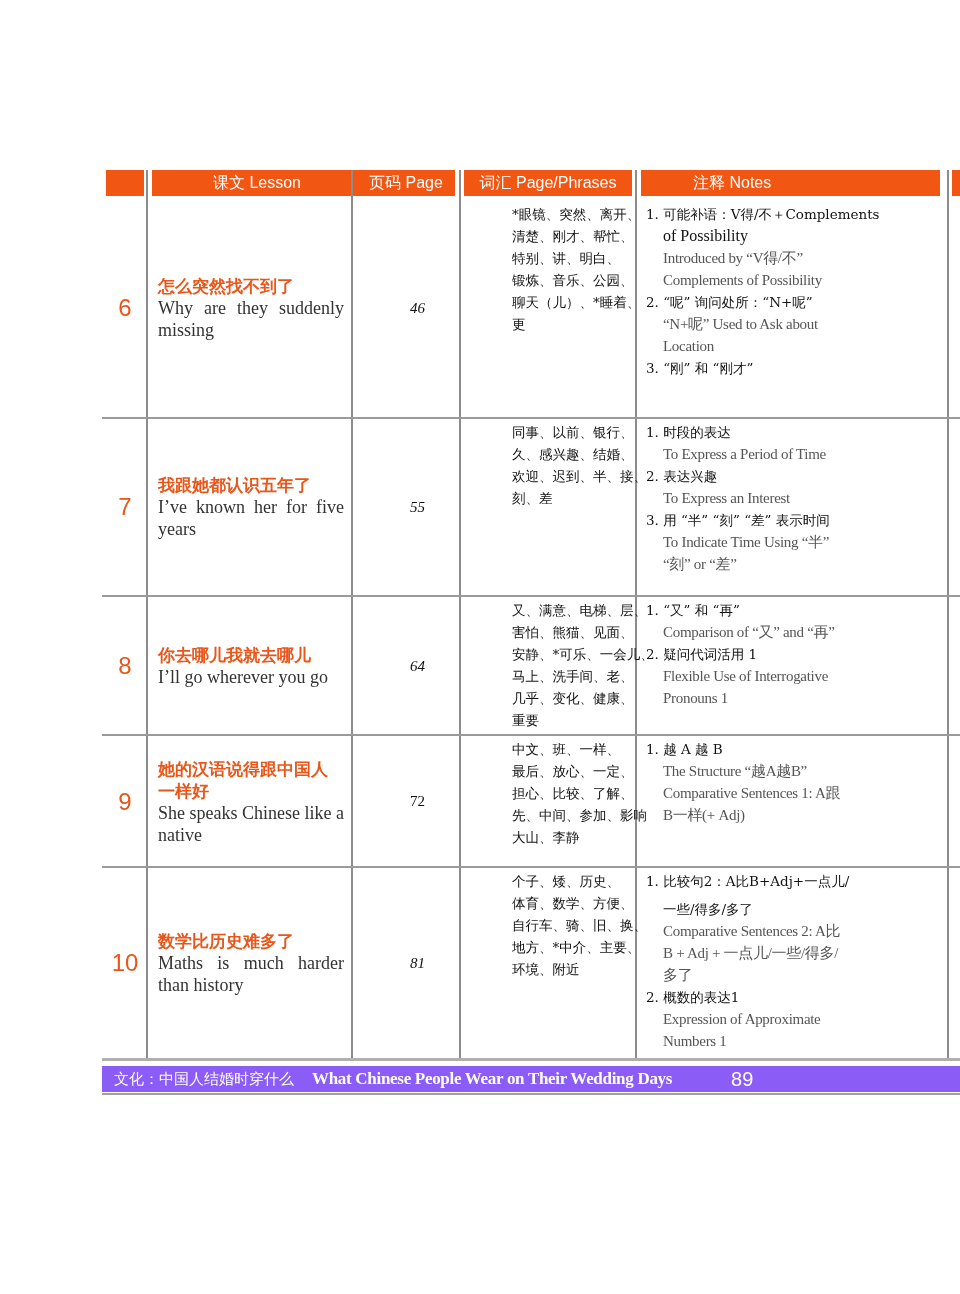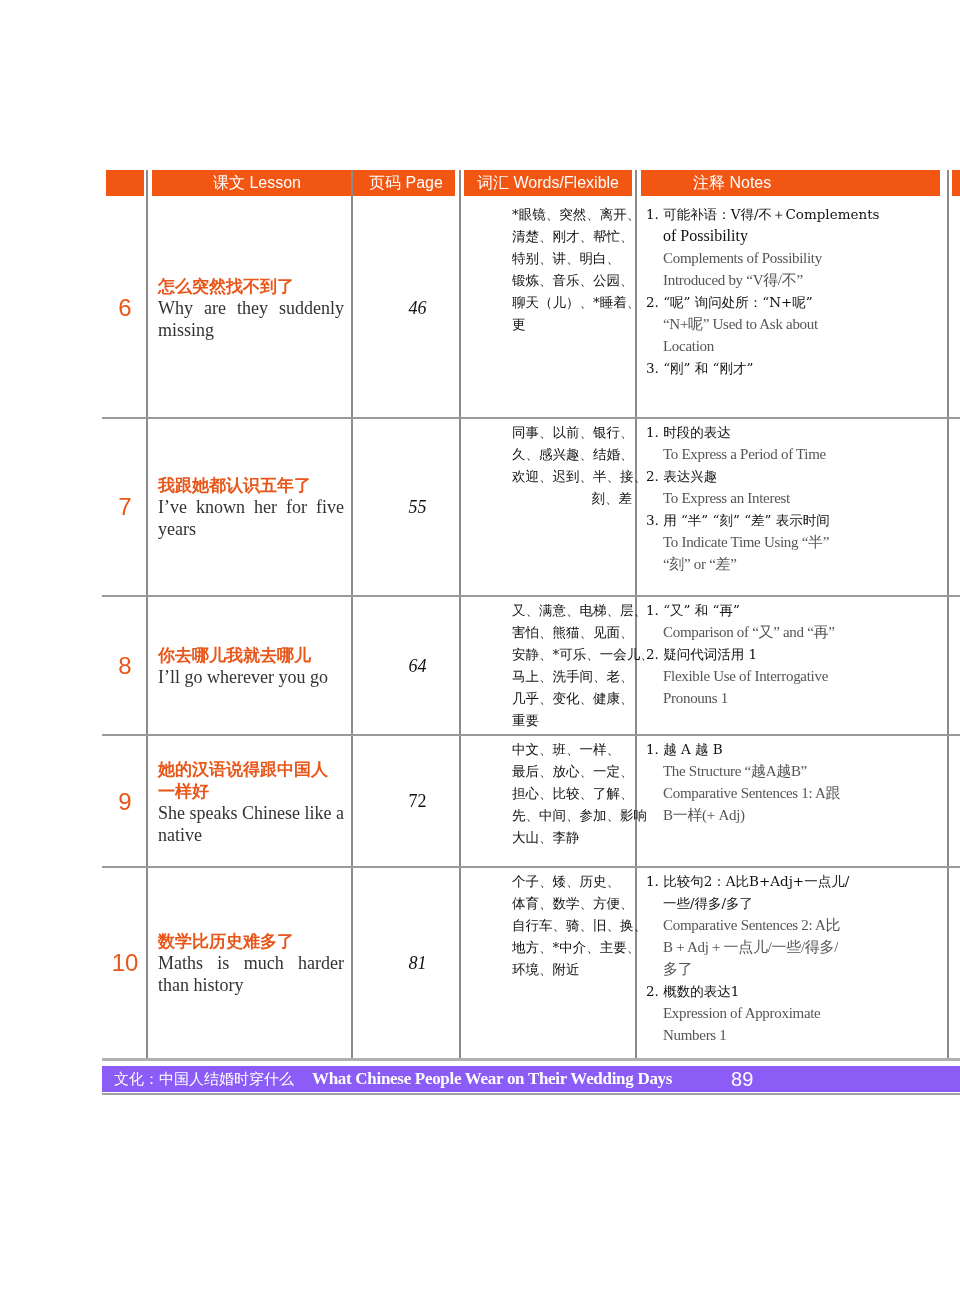--- a/index.html
+++ b/index.html
@@ -26,21 +26,21 @@
 
   
   .cell { position: absolute; box-sizing: border-box; }
   .num { color: #e8561a; font-family: "Liberation Sans", "DejaVu Sans", sans-serif;
          font-size: 24px; display: flex; align-items: center; justify-content: center;
          left: 106px; width: 38px; }
   .lesson { left: 158px; width: 186px; display: flex; flex-direction: column; justify-content: center; }
   .lesson-cn { color: #e8561a; font-family: "DejaVu Sans", sans-serif; font-weight: bold; font-size: 17px; line-height: 22px; }
   .lesson-en { color: #333; font-size: 18px; line-height: 22px; text-align: justify; text-align-last: left; }
   .page-no { left: 354px; width: 120px; display: flex; align-items: center; justify-content: center;
-             font-size: 18px; font-style: italic; color: #111; padding-left: 7px; }
+             font-size: 15px; font-style: italic; color: #111; padding-left: 7px; }
   .page-no.upright { font-style: normal; }
   .words { left: 472px; width: 160px; font-family: "DejaVu Serif", serif; font-size: 13.5px; line-height: 22px; color: #111; }
   .words div { white-space: nowrap; margin-left: 40px; }
   .notes { left: 646px; width: 300px; font-size: 15px; line-height: 22px; }
   .note-head { color: #111; font-family: "DejaVu Serif", serif; font-size: 13.5px; white-space: nowrap; font-weight: normal; }
   .note-sub { color: #555; padding-left: 17px; white-space: nowrap; font-size: 15px; letter-spacing: -0.3px; }
 
   
   .footer-bar-top { position: absolute; left: 102px; top: 1058px; width: 858px; height: 3px; background: #b0b0b0; }
   .footer { position: absolute; left: 102px; top: 1066px; width: 858px; height: 26px; background: #8b5cf6;
@@ -52,21 +52,21 @@
   .footer-bar-bottom { position: absolute; left: 102px; top: 1093px; width: 858px; height: 2px; background: #a0a0a0; }
 </style>
 </head>
 <body>
 
 <div class="page">
 
   <div class="hdr hdr-num"></div>
   <div class="hdr hdr-lesson">课文 Lesson</div>
   <div class="hdr hdr-page">页码 Page</div>
-  <div class="hdr hdr-words">词汇 Words/Flexible</div>
+  <div class="hdr hdr-words">词汇 Page/Phrases</div>
   <div class="hdr hdr-notes">注释 Notes</div>
   <div class="hdr hdr-extra"></div>
 
   <div class="vline" style="left:146px; top:170px; height:888px;"></div>
   <div class="vline" style="left:351px; top:170px; height:888px;"></div>
   <div class="vline" style="left:459px; top:170px; height:888px;"></div>
   <div class="vline" style="left:635px; top:170px; height:888px;"></div>
   <div class="vline" style="left:947px; top:170px; height:888px;"></div>
 
   <div class="hline" style="top:417px;"></div>
@@ -85,37 +85,37 @@
       <div>*眼镜、突然、离开、</div>
       <div>清楚、刚才、帮忙、</div>
       <div>特别、讲、明白、</div>
       <div>锻炼、音乐、公园、</div>
       <div>聊天（儿）、*睡着、</div>
       <div>更</div>
     </div>
     <div class="cell notes" style="top:203px;">
       <div class="note-head">1. 可能补语：V得/不＋Complements</div>
       <div class="note-head" style="padding-left:17px; font-family:'Liberation Serif',serif; font-size:16px;">of Possibility</div>
+      <div class="note-sub">Introduced by “V得/不”</div>
       <div class="note-sub">Complements of Possibility</div>
-      <div class="note-sub">Introduced by “V得/不”</div>
       <div class="note-head">2. “呢” 询问处所：“N+呢”</div>
       <div class="note-sub">“N+呢” Used to Ask about</div>
       <div class="note-sub">Location</div>
       <div class="note-head">3. “刚” 和 “刚才”</div>
     </div>
   </div>
 
   <div>
     <div class="cell num" style="top:419px; height:176px;">7</div>
     <div class="cell lesson" style="top:419px; height:176px;">
       <div class="lesson-cn">我跟她都认识五年了</div>
       <div class="lesson-en">I’ve known her for five years</div>
     </div>
     <div class="cell page-no" style="top:419px; height:176px;">55</div>
-    <div class="cell words" style="top:421px;text-align:right;">
+    <div class="cell words" style="top:421px;">
       <div>同事、以前、银行、</div>
       <div>久、感兴趣、结婚、</div>
       <div>欢迎、迟到、半、接、</div>
       <div>刻、差</div>
     </div>
     <div class="cell notes" style="top:421px;">
       <div class="note-head">1. 时段的表达</div>
       <div class="note-sub">To Express a Period of Time</div>
       <div class="note-head">2. 表达兴趣</div>
       <div class="note-sub">To Express an Interest</div>
@@ -180,21 +180,21 @@
     <div class="cell page-no" style="top:868px; height:190px;">81</div>
     <div class="cell words" style="top:870px;">
       <div>个子、矮、历史、</div>
       <div>体育、数学、方便、</div>
       <div>自行车、骑、旧、换、</div>
       <div>地方、*中介、主要、</div>
       <div>环境、附近</div>
     </div>
     <div class="cell notes" style="top:870px;">
       <div class="note-head">1. 比较句2：A比B+Adj+一点儿/</div>
-      <div class="note-head" style="padding-left:17px;">一些/得多/多了</div>
+      <div class="note-head" style="padding-left:17px;margin-top:6px;">一些/得多/多了</div>
       <div class="note-sub">Comparative Sentences 2: A比</div>
       <div class="note-sub">B + Adj + 一点儿/一些/得多/</div>
       <div class="note-sub">多了</div>
       <div class="note-head">2. 概数的表达1</div>
       <div class="note-sub">Expression of Approximate</div>
       <div class="note-sub">Numbers 1</div>
     </div>
   </div>
 
   <div class="footer-bar-top"></div>

